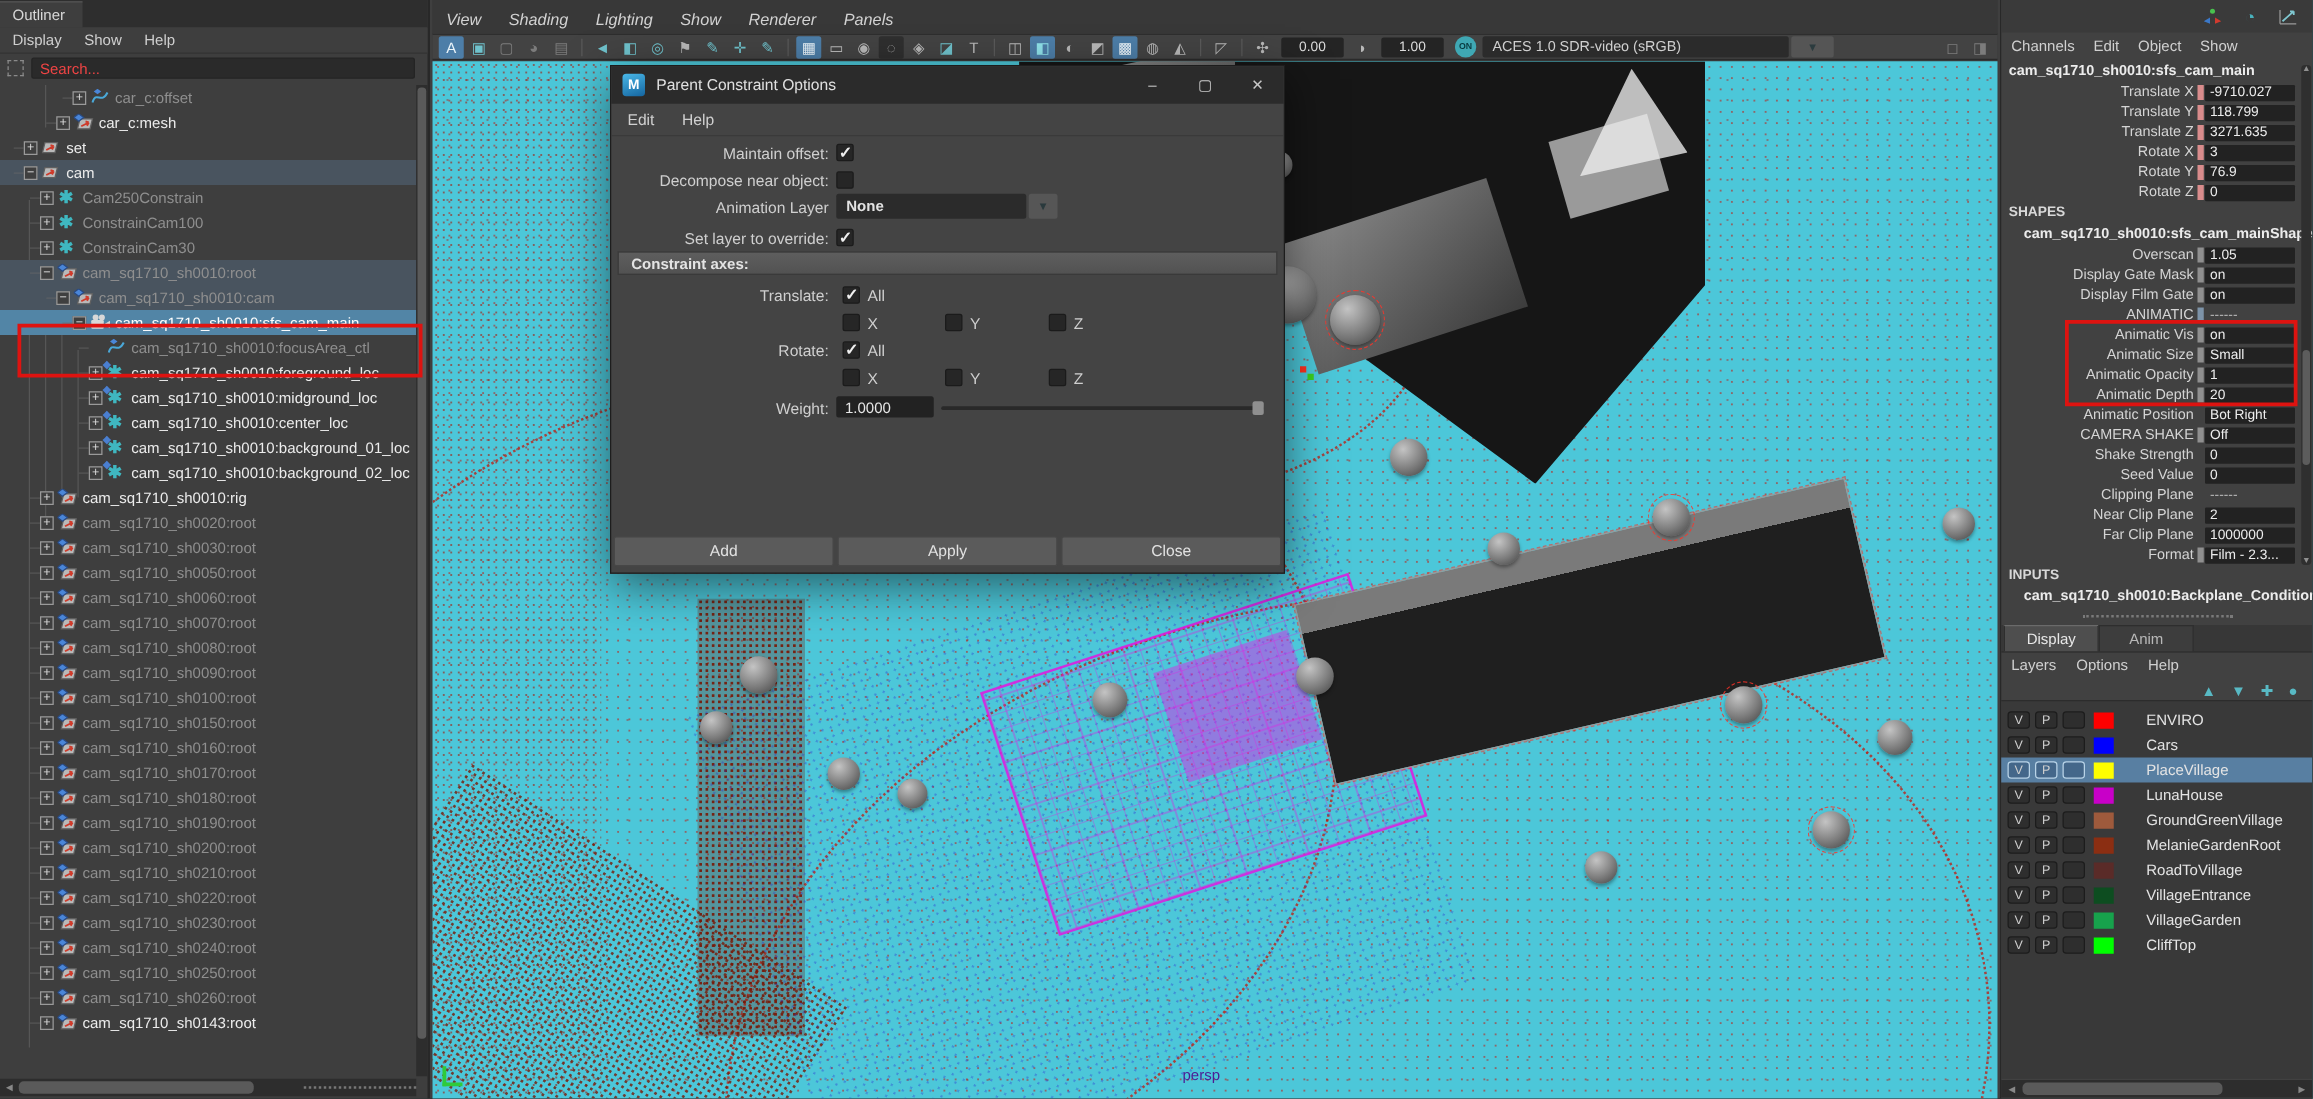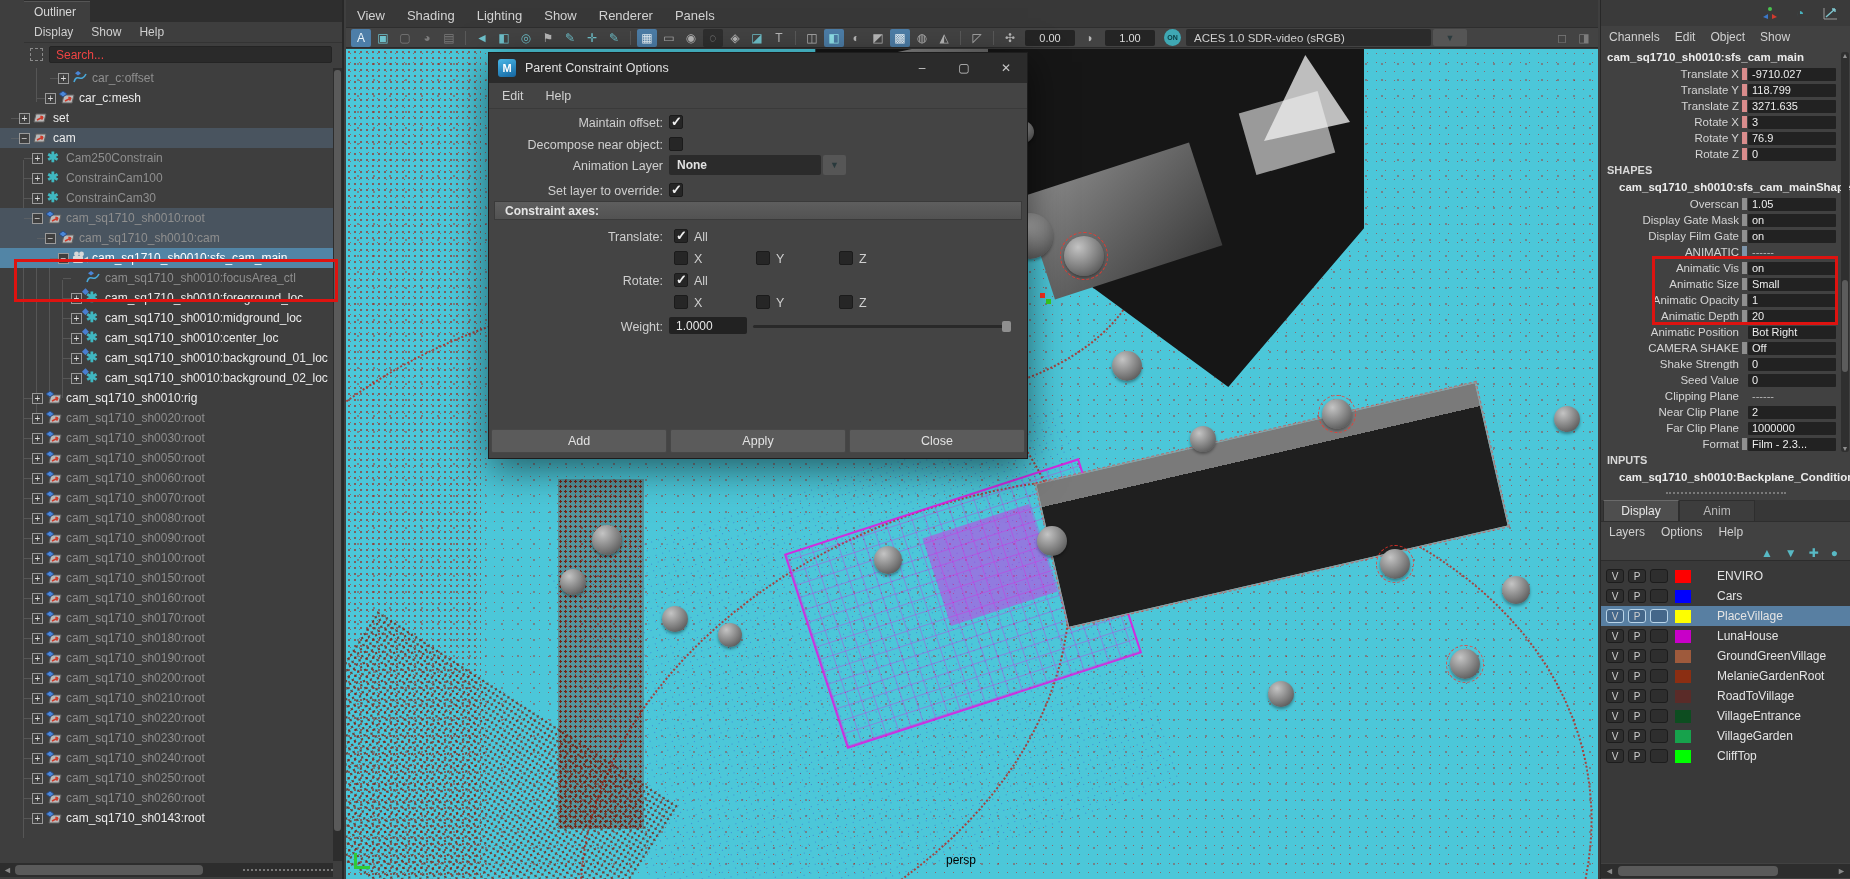--- a/index.html
+++ b/index.html
@@ -1,21 +1,21 @@
 <!DOCTYPE html>
 <html><head>
 <meta charset="utf-8">
 <style>
   * { box-sizing: border-box; margin:0; padding:0; }
   html,body { background:#222; }
   body { font-family:"Liberation Sans", sans-serif; }
   .app { position:relative; width:1850px; height:879px; background:#3f3f3f; overflow:hidden; color:#cfcfcf; font-size:12px; }
 
   
-  .outliner { position:absolute; left:0; top:0; width:344px; height:879px; background:#3e3e3e; border-right:2px solid #282828;padding-left:24px; }
+  .outliner { position:absolute; left:0; top:0; width:344px; height:879px; background:#3e3e3e; border-right:2px solid #282828; }
   .ol-tabbar { height:22px; background:#2e2e2e; display:flex; align-items:flex-end; }
   .ol-tab { background:#3e3e3e; color:#d8d8d8; padding:3px 14px 3px 10px; font-size:12px; border-top:1px solid #555; }
   .ol-menus { height:21px; display:flex; align-items:center; gap:18px; padding-left:10px; background:#3e3e3e; border-bottom:1px solid #333; }
   .ol-menus span { color:#cfcfcf; font-size:12px; cursor:default; }
   .ol-search { height:23px; display:flex; align-items:center; gap:6px; padding:0 10px 0 6px; }
   .search-glyph { width:13px; height:13px; border:1px dashed #8a8a8a; }
   .search-box { flex:1; height:17px; background:#2a2a2a; border:1px solid #242424; border-radius:2px; color:#ef4444; padding:1px 6px; font-size:12px; }
   .tree { position:absolute; left:0; top:68px; right:9px; bottom:18px; overflow:hidden; }
   .spine { position:absolute; width:0; border-left:1px solid #6a6a6a; opacity:.55; }
   .tr { position:relative; height:20px; display:flex; align-items:center; white-space:nowrap; }
@@ -34,21 +34,21 @@
   .ol-vscroll { position:absolute; right:0; top:68px; width:9px; bottom:18px; background:#2d2d2d; }
   .ol-vscroll .thumb { position:absolute; left:1px; right:1px; top:2px; height:96%; background:#5a5a5a; border-radius:3px; }
   .ol-hscroll { position:absolute; left:0; right:9px; bottom:2px; height:14px; background:#2d2d2d; display:flex; align-items:center; }
   .ol-hscroll .arrow { color:#888; font-size:9px; padding:0 3px; }
   .ol-hscroll .h-thumb { height:10px; width:230px; background:#5a5a5a; border-radius:4px; }
   .ol-hscroll .dots { margin-left:40px; width:110px; border-top:2px dotted #777; }
 
   
   .viewport { position:absolute; left:346px; top:0; width:1252px; height:879px; background:#383838; }
   .vp-menus { height:27px; display:flex; align-items:flex-end; gap:22px; padding:0 0 4px 11px; background:#383838; }
-  .vp-menus span { color:#d2d2d2; font-size:13px; }
+  .vp-menus span { color:#d2d2d2; font-size:13px;font-style:italic; }
   .vp-toolbar { height:21px; background:#434343; display:flex; align-items:center; padding-left:4px; border-top:1px solid #2e2e2e; border-bottom:1px solid #2a2a2a; }
   .ti { width:20px; height:18px; display:flex; align-items:center; justify-content:center; color:#b8b8b8; font-size:12px; border-radius:2px; margin:0 1px; }
   .ti.teal { color:#6fc2cc; }
   .ti.dim { color:#7c7c7c; }
   .ti.active { background:#4d7ea8; color:#eaf4fa; }
   .ti.active-teal { background:#4d7ea8; color:#8fe2ea; }
   .ti.pressed { background:#2f2f2f; }
   .tsep { width:1px; height:14px; background:#5a5a5a; margin:0 5px; }
   .tfield { width:50px; height:16px; background:#242424; color:#ddd; font-size:11px; display:flex; align-items:center; justify-content:center; border-radius:2px; margin:0 4px; }
   .ton { width:17px; height:17px; border-radius:50%; background:#3fa8b4; color:#083a40; font-size:7px; font-weight:bold; display:flex; align-items:center; justify-content:center; margin:0 5px; }
@@ -74,21 +74,21 @@
     clip-path:polygon(7% 0, 100% 0, 100% 53%, 77% 100%, 45% 59%, 19% 35%, 7% 17%); }
   .roof1 { left:452px; top:4px; width:190px; height:112px; transform:skewY(-12deg); background:linear-gradient(140deg,#9a9a9a,#4d4d4d); }
   .roof2 { left:688px; top:118px; width:176px; height:108px; transform:rotate(-18deg); background:linear-gradient(150deg,#8a8a8a,#3c3c3c); }
   .roof3 { left:900px; top:52px; width:82px; height:64px; transform:rotate(-16deg); background:#9a9a9a; }
   .tri { left:918px; top:6px; width:86px; height:86px; background:rgba(238,238,238,.78); clip-path:polygon(0 100%, 48% 0, 100% 78%); }
   .truck { left:700px; top:382px; width:452px; height:148px; transform:rotate(-13deg); background:linear-gradient(180deg,#7a7a7a 0 16%, #1f1f1f 16%); border:1px solid #9a9a9a; outline:1px dashed rgba(255,45,30,.55); }
   .bus { left:500px; top:84px; width:150px; height:70px; transform:rotate(-14deg); background:linear-gradient(180deg,#8a8a8a 0 25%, #2c2c2c 25%); }
   .sph { border-radius:50%; background:radial-gradient(circle at 35% 28%, #c4c4c4, #7d7d7d 55%, #474747 95%); box-shadow:0 2px 3px rgba(0,0,0,.35); }
   .sph.ring { outline:1px dashed rgba(255,50,40,.8); outline-offset:3px; }
   .speck { width:5px; height:5px; }
-  .persp { position:absolute; left:600px; bottom:12px; color:#000000; font-size:12px; }
+  .persp { position:absolute; left:600px; bottom:12px; color:#4c1d95; font-size:12px; }
   .gizmo-h { left:8px; bottom:10px; width:16px; height:3px; background:#2ecb3a; position:absolute; }
   .gizmo-v { left:8px; bottom:10px; width:3px; height:16px; background:#2ecb3a; position:absolute; }
 
   
   .dialog { position:absolute; left:488px; top:52px; width:540px; height:407px; background:#444444; border:1px solid #1d1d1d; box-shadow:0 10px 36px rgba(0,0,0,.55); z-index:40; }
   .dlg-title { height:30px; background:#2b2b2b; display:flex; align-items:center; padding-left:9px; }
   .dlg-mlogo { width:18px; height:18px; border-radius:3px; background:linear-gradient(160deg,#49b8e8,#1565a0); color:#fff; font-weight:bold; font-size:11px; display:flex; align-items:center; justify-content:center; }
   .dlg-title .t { margin-left:9px; color:#e0e0e0; font-size:12.5px; }
   .dlg-winbtns { margin-left:auto; display:flex; height:30px; }
   .dlg-winbtns span { width:42px; display:flex; align-items:center; justify-content:center; color:#c8c8c8; font-size:12px; }
@@ -113,21 +113,21 @@
   .channelbox { position:absolute; left:1600px; top:0; width:250px; height:879px; background:#414141; border-left:1px solid #282828; }
   .cb-top { height:26px; background:#3a3a3a; display:flex; align-items:center; justify-content:flex-end; gap:10px; padding-right:10px; }
   .cb-top .wsi { width:20px; height:18px; display:flex; align-items:center; justify-content:center; color:#49b2bd; font-size:14px; }
   .cb-menus { height:22px; display:flex; align-items:center; gap:15px; padding-left:8px; }
   .cb-menus span { color:#d0d0d0; font-size:12px; }
   .nodename { height:18px; display:flex; align-items:center; padding-left:6px; color:#ececec; font-weight:bold; font-size:11.5px; }
   .nodename.indent { padding-left:18px; }
   .chrow { height:16px; display:flex; align-items:center; justify-content:flex-end; padding-right:14px; }
   .chrow .lab { color:#d4d4d4; font-size:11.5px; margin-right:3px; }
   .chrow .strip { width:5px; height:12px; margin-right:1px; }
-  .chrow .val { width:88px; height:13px; background:#222; color:#ededed; font-size:11px; display:flex; align-items:center; padding-left:4px; border-radius:1px; }
+  .chrow .val { width:72px; height:13px; background:#222; color:#ededed; font-size:11px; display:flex; align-items:center; padding-left:4px; border-radius:1px; }
   .chrow .val.plain { background:transparent; color:#b8b8b8; }
   .sechead { height:16px; display:flex; align-items:center; padding-left:6px; color:#d8d8d8; font-weight:bold; font-size:11px; }
   .cb-vscroll { position:absolute; right:1px; top:52px; width:8px; height:400px; background:#2f2f2f; border-radius:3px; }
   .cb-vscroll .up, .cb-vscroll .dn { position:absolute; left:0; width:8px; color:#909090; font-size:7px; text-align:center; }
   .cb-vscroll .up { top:0; } .cb-vscroll .dn { bottom:0; }
   .cb-vscroll .thumb { position:absolute; left:1px; width:6px; top:228px; height:92px; background:#5c5c5c; border-radius:3px; }
   .splitter { height:14px; display:flex; align-items:center; justify-content:center; }
   .splitter div { width:120px; border-top:2px dotted #7a7a7a; }
 
   .le-tabs { height:22px; background:#373737; display:flex; align-items:flex-end; padding-left:2px; border-bottom:1px solid #2e2e2e; }

